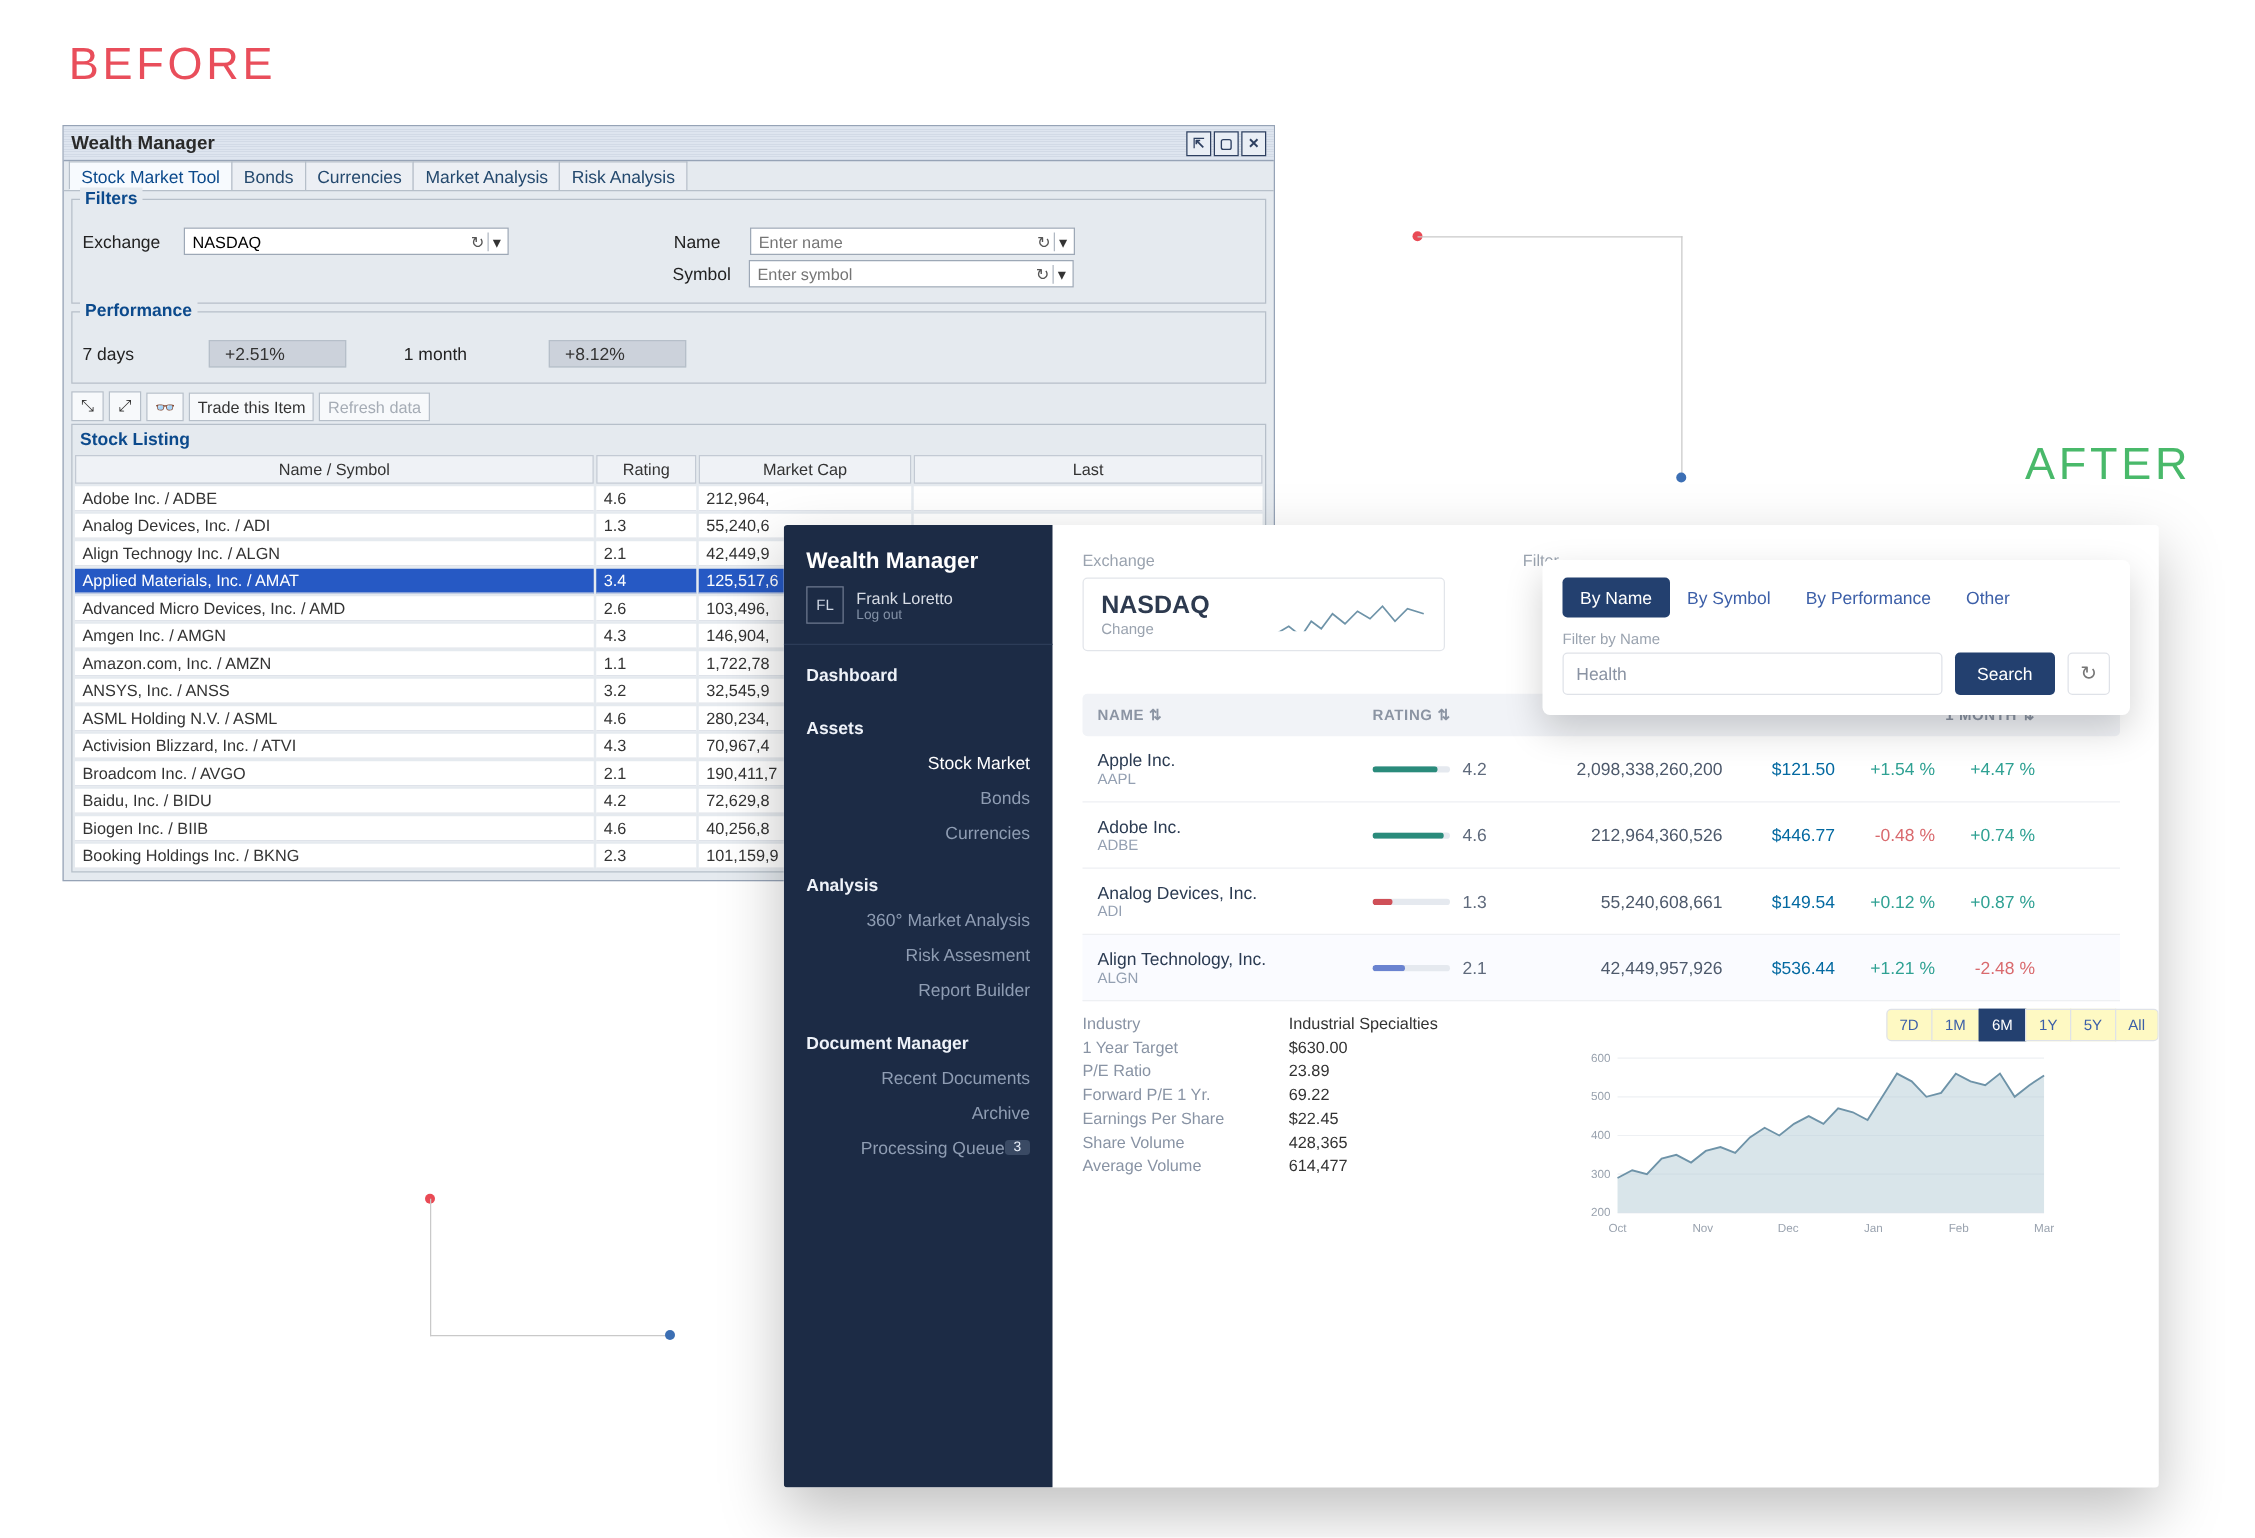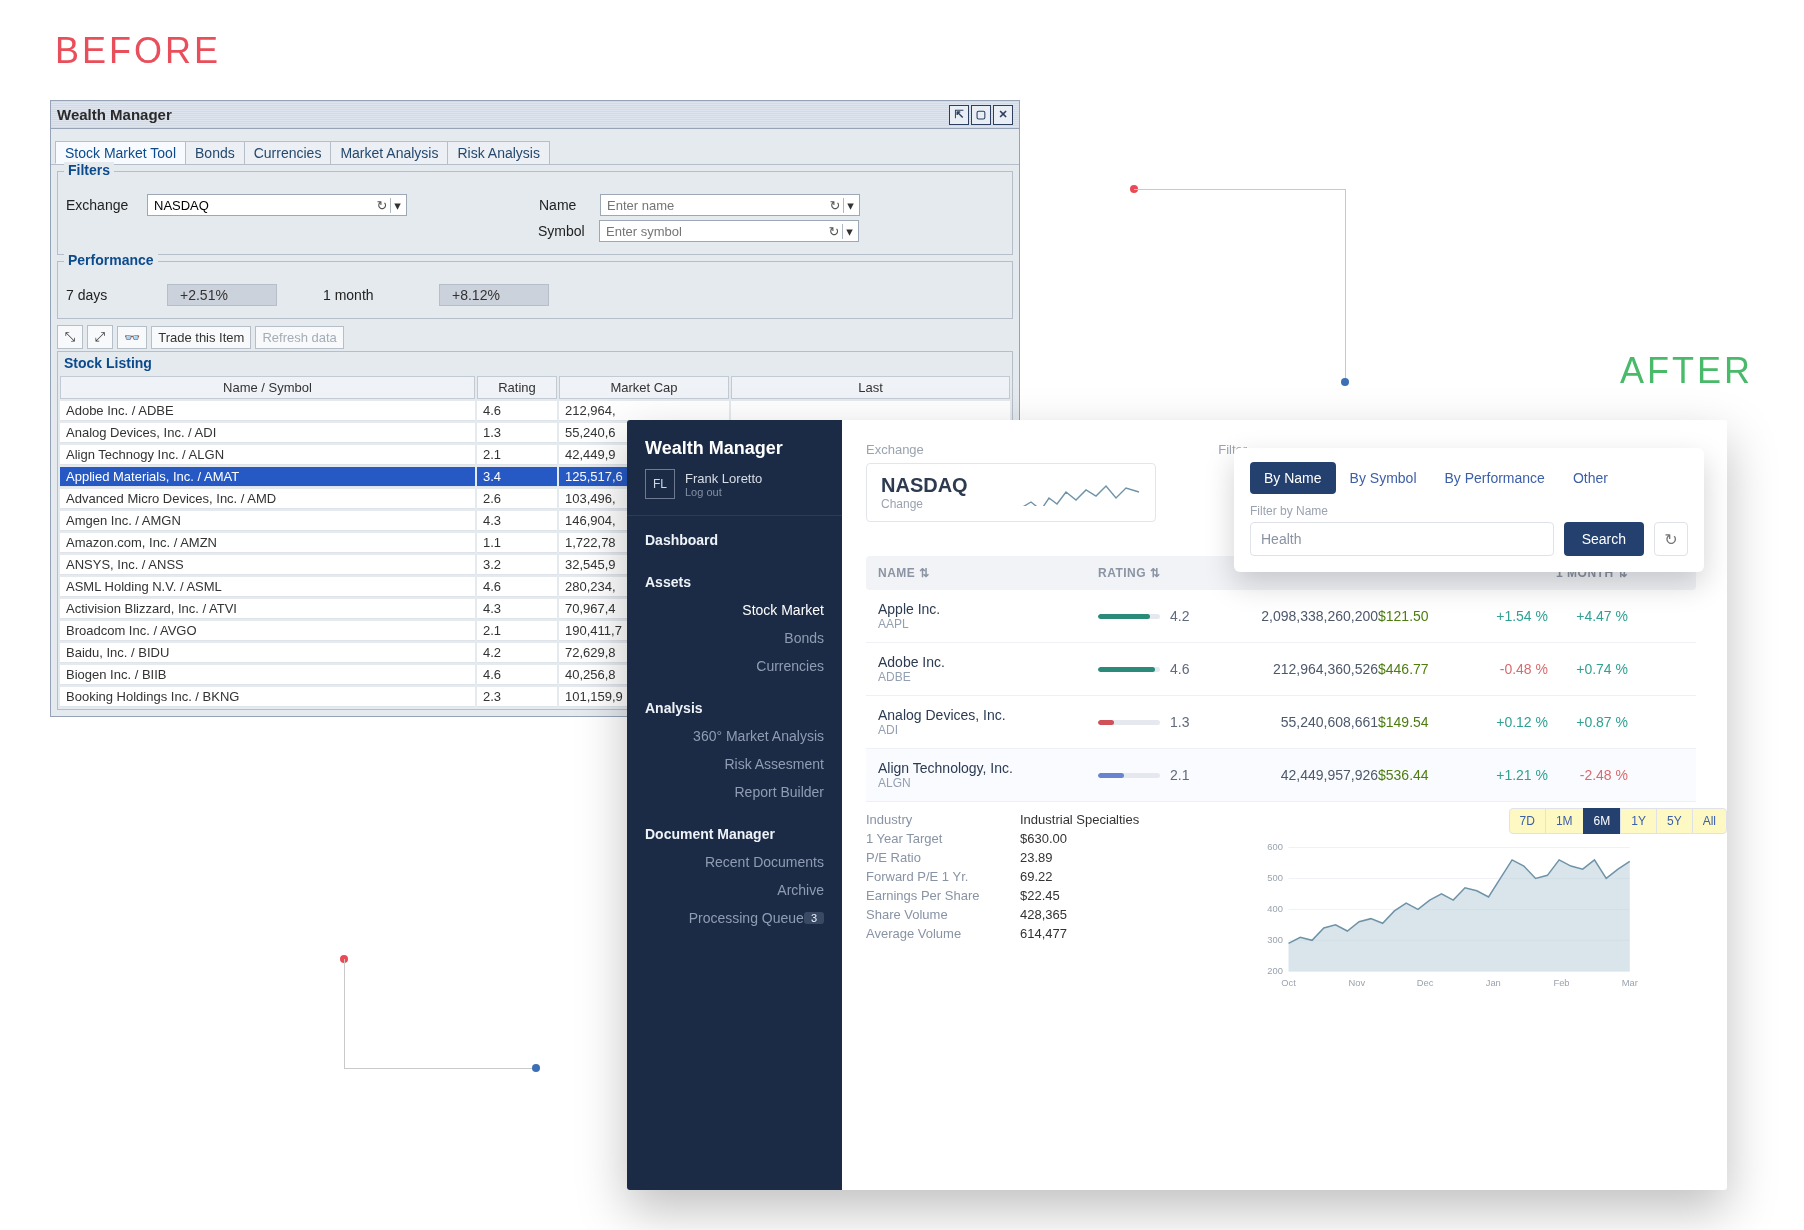--- a/index.html
+++ b/index.html
@@ -31,21 +31,21 @@
 .before .titlebar{
   height:28px;display:flex;align-items:center;padding:0 6px;
   background:repeating-linear-gradient(0deg,#d2dae6 0 1px,#dee5ef 1px 2px);
   border-bottom:1px solid #96a3b6;font-weight:bold;color:#2a2a2a;
 }
 .before .titlebar .spacer{flex:1}
 .before .titlebar .winbtn{
   width:20px;height:20px;margin-left:2px;
   border:1px solid #2d3f60;display:flex;align-items:center;justify-content:center;
   font-size:11px;color:#2d3f60;background:#e9eef5;cursor:pointer;}
-.before .tabs{display:flex;gap:0;border-bottom:1px solid #b6bfc9;padding:12px 4px 0 4px}
+.before .tabs{display:flex;gap:0;border-bottom:1px solid #b6bfc9;padding:0 4px 0 4px}
 .before .tabs span{
   padding:3px 9px 2px 9px;font-size:14px;color:#24496e;border:1px solid #b6bfc9;border-bottom:none;
   background:#eceff4;margin-right:-1px;cursor:pointer;}
 .before .tabs span.active{background:#f7fafe;color:#0c4a8c;border-bottom:1px solid #f7fafe}
 
 
 .fieldset{border:1px solid #b6bfc9;margin:6px 6px 2px 6px;padding:18px 8px 8px 8px;position:relative}
 .fieldset .legend{position:absolute;top:-10px;left:6px;padding:0 4px;background:#e5eaef;color:#0c4a8c;font-weight:bold;font-size:14px}
 .row{display:flex;align-items:center;gap:6px;margin:4px 0}
 .lbl{font-size:14px;color:#222;width:75px}
@@ -118,28 +118,28 @@
 
 .trow{display:flex;align-items:center;padding:11px 12px;border-bottom:1px solid #eef0f3;font-size:14px}
 .trow.selected{background:#fafbff}
 .trow .name{width:220px}
 .trow .name .n{color:#2b3b52;font-weight:500}
 .trow .name .s{color:#94a0b2;font-size:12px}
 .trow .rating{width:120px;display:flex;align-items:center;gap:10px;color:#5f6a7c}
 .bar{width:62px;height:5px;border-radius:3px;background:#e5e9ef;position:relative;overflow:hidden}
 .bar>i{display:block;height:100%;border-radius:3px}
 .trow .mcap{width:160px;text-align:right;color:#4d596b}
-.trow .last{width:90px;color:#4d7c0f}
+.trow .last{width:90px;text-align:right;color:#0369a1}
 .trow .d,.trow .m{width:80px;text-align:right}
 .pos{color:#2fa193}.neg{color:#d96a6e}
 
 
 .detail{margin-top:6px;display:flex;gap:30px}
 .kv{font-size:13px;color:#6d7687}
-.kv .row{display:flex;gap:14px;margin:4px 0;align-items:center}
+.kv .row{display:flex;gap:25px;margin:4px 0;align-items:center}
 .kv .k{width:140px;color:#8893a4}
 .kv .v{color:#333}
 
 
 .chartarea{flex:1}
 .rangebar{display:flex;justify-content:flex-end;gap:0;margin-bottom:6px}
 .rbtn{border:1px solid #dfe2e8;padding:5px 10px;font-size:12px;color:#3c5fa8;cursor:pointer;margin-left:-1px;background:#fef9c3}
 .rbtn:first-child{border-radius:4px 0 0 4px}.rbtn:last-child{border-radius:0 4px 4px 0}
 .rbtn.active{background:#23406f;color:#fff;border-color:#23406f}
 svg.area{width:100%;height:150px}

